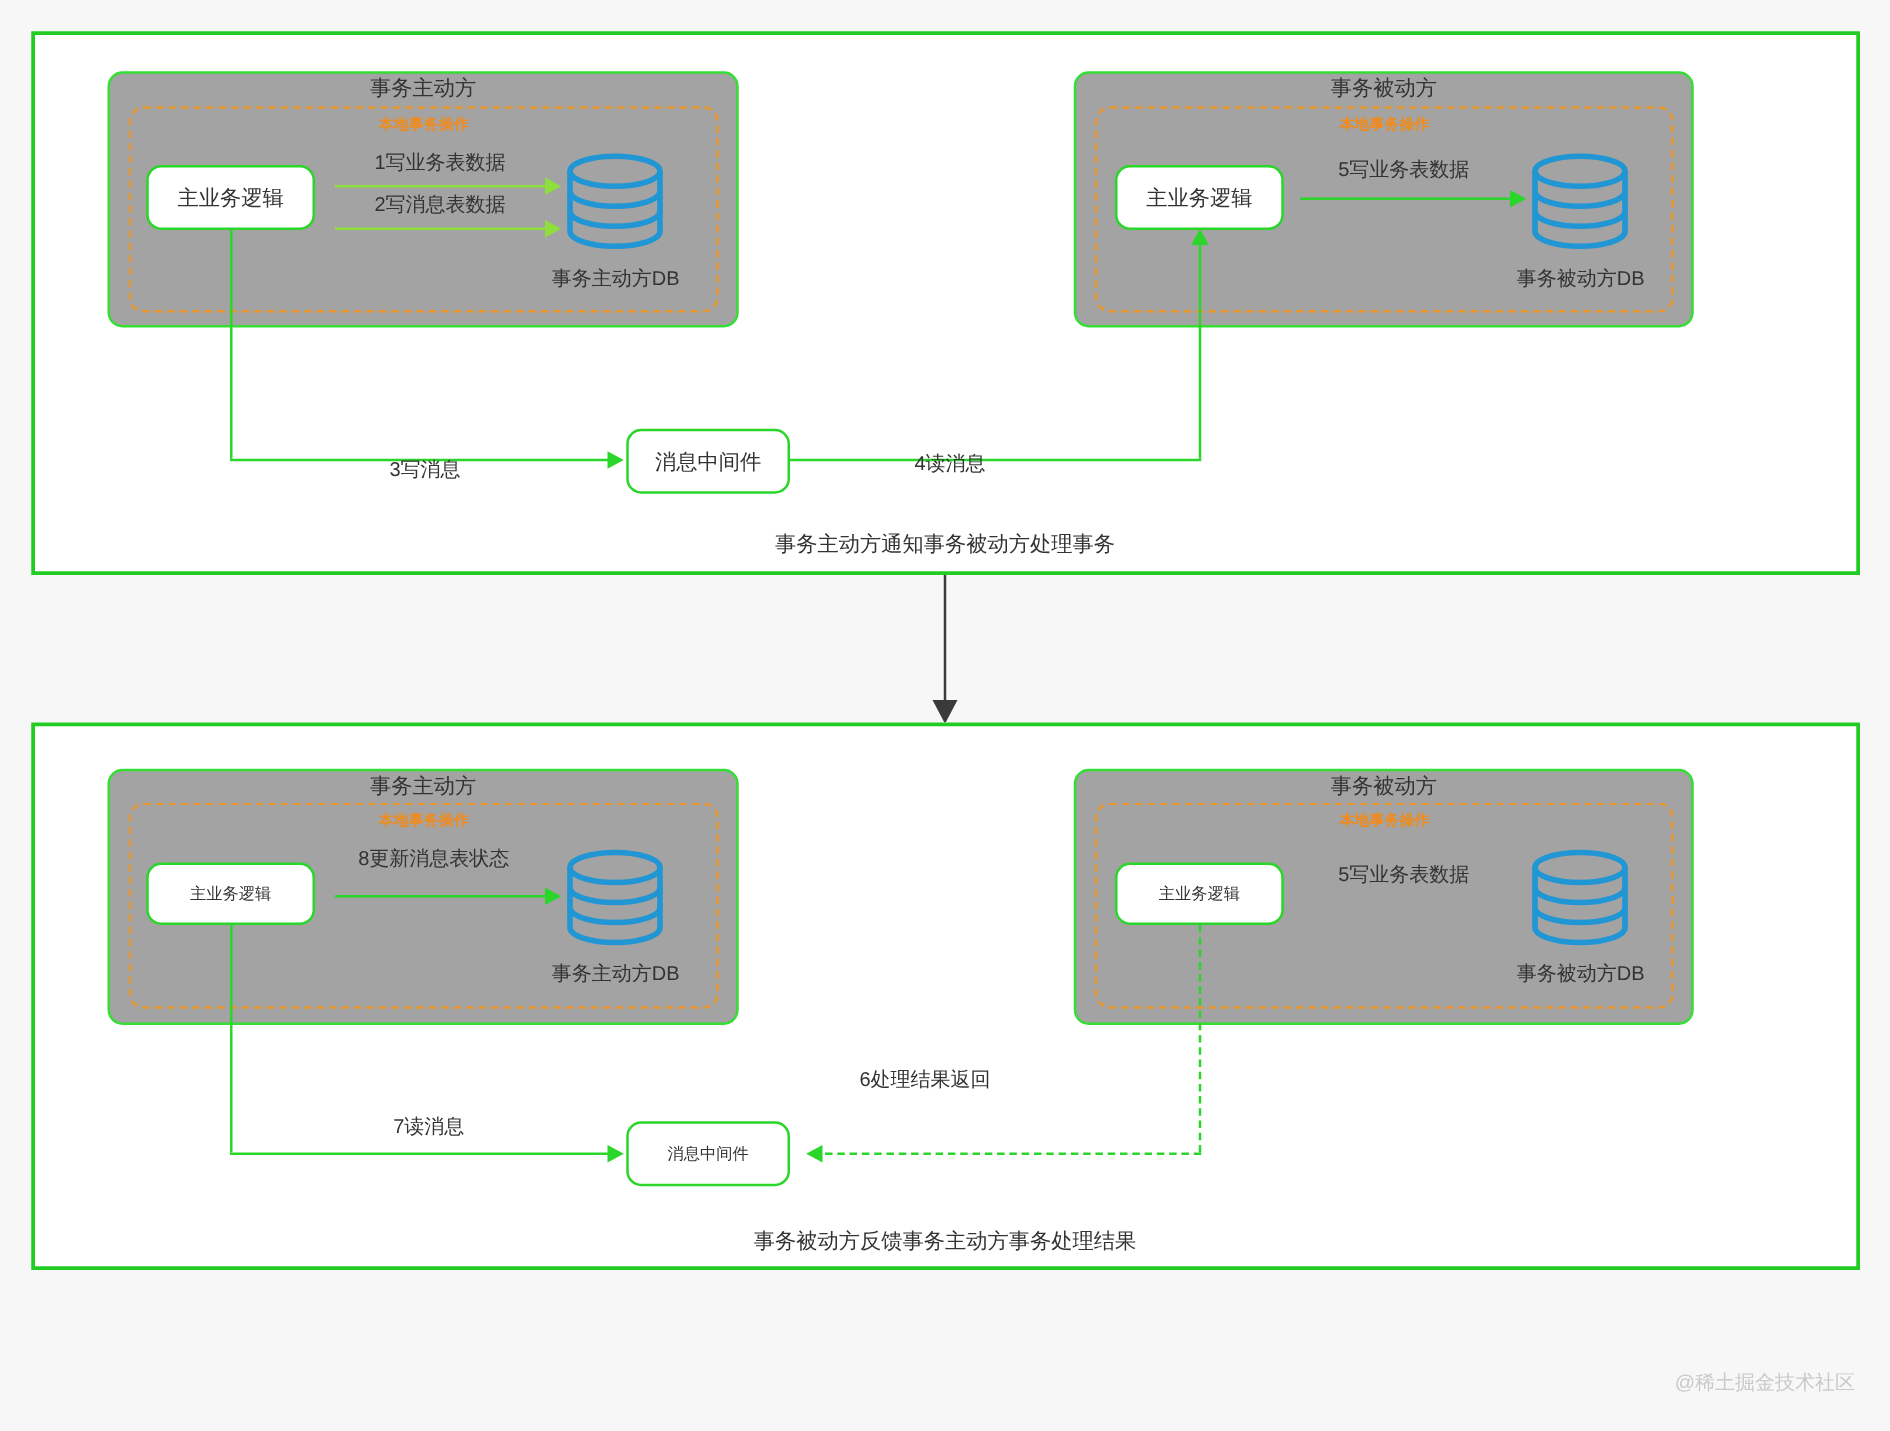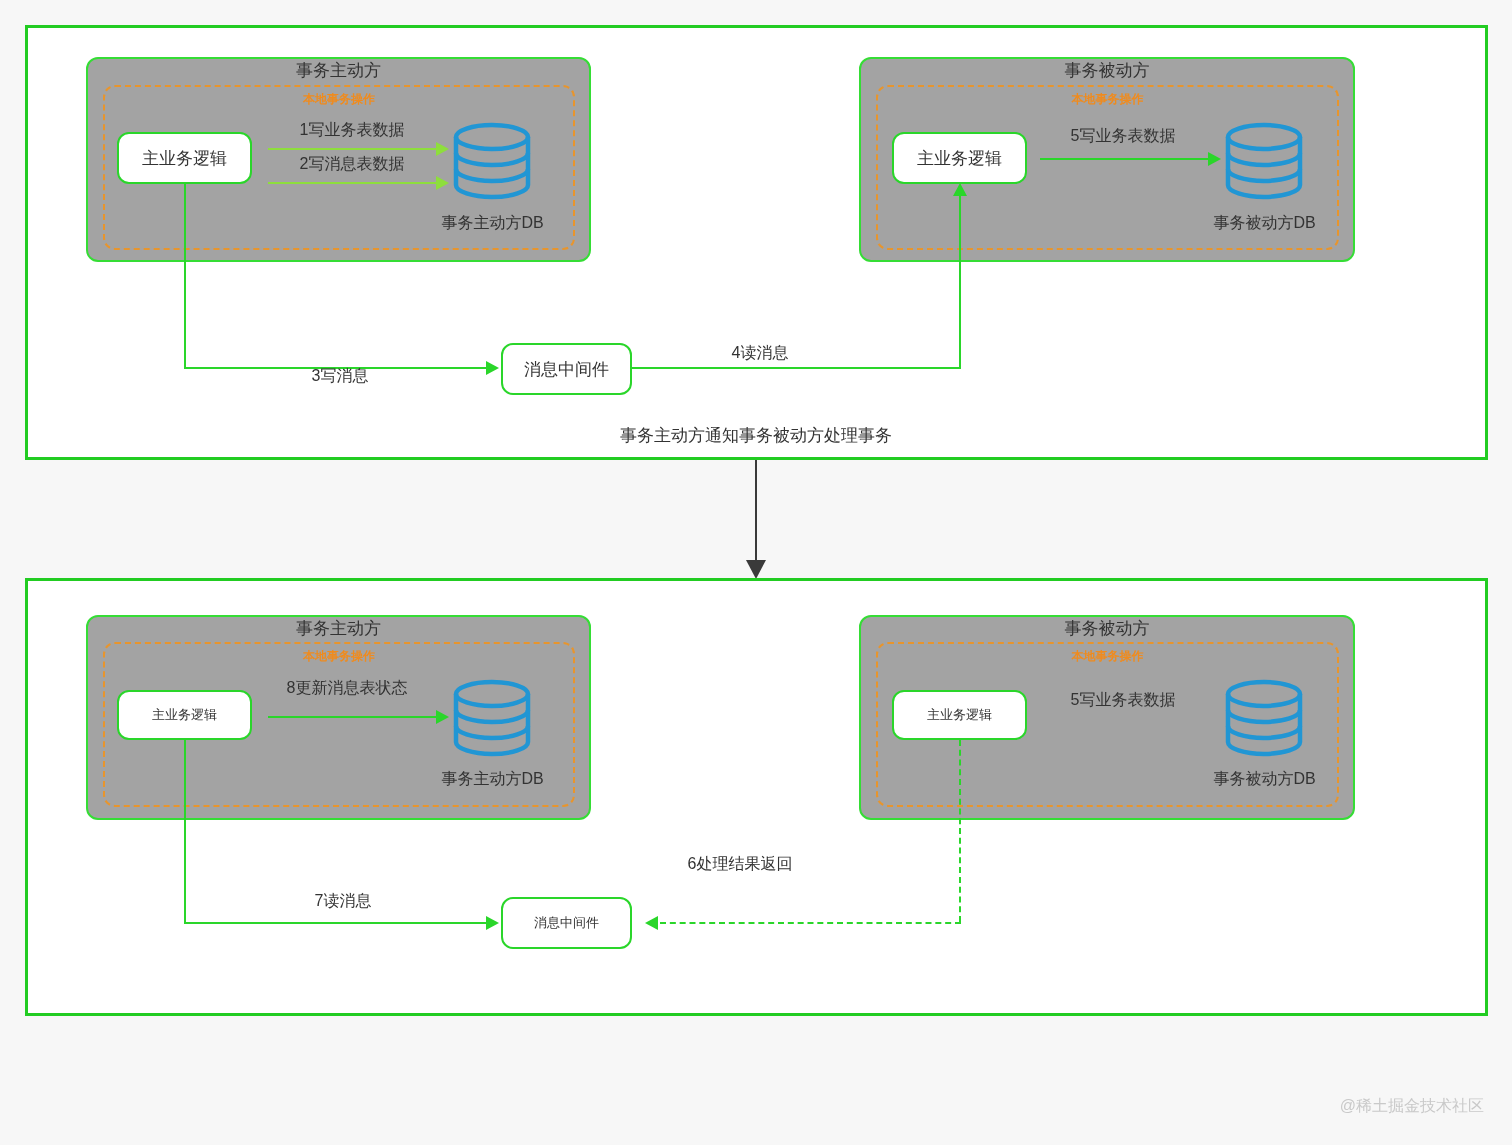--- a/index.html
+++ b/index.html
@@ -223,21 +223,21 @@
   </div>
 
   <div class="vline" style="left:184px; top:184px; height:183px;"></div>
   <div class="hline" style="left:184px; top:367px; width:303px;"></div>
   <div class="arrow-r" style="left:486px; top:361px;"></div>
   <div class="edge-label" style="left:260px; top:343px; width:160px;margin-top:23px;">3写消息</div>
 
   <div class="hline" style="left:632px; top:367px; width:329px;"></div>
   <div class="vline" style="left:959px; top:195px; height:172px;"></div>
   <div class="arrow-u" style="left:953px; top:183px;"></div>
-  <div class="edge-label" style="left:680px; top:343px; width:160px;">4读消息</div>
+  <div class="edge-label" style="left:680px; top:361px; width:160px;">4读消息</div>
 
   <div class="section-caption" style="left:0; top:424px; width:1512px;">事务主动方通知事务被动方处理事务</div>
 
   <div id="connector-line"></div>
   <div id="connector-head"></div>
 
   <div class="section-frame" id="frame-bottom"></div>
 
   <div class="party-box" style="left:86px; top:615px; width:505px; height:205px;">
     <div class="party-title">事务主动方</div>
@@ -284,16 +284,17 @@
   <div class="vline" style="left:184px; top:740px; height:182px;"></div>
   <div class="hline" style="left:184px; top:922px; width:303px;"></div>
   <div class="arrow-r" style="left:486px; top:916px;"></div>
   <div class="edge-label" style="left:263px; top:891px; width:160px;">7读消息</div>
 
   <div class="vline dash" style="left:959px; top:740px; height:182px;"></div>
   <div class="hline dash" style="left:660px; top:922px; width:301px;"></div>
   <div class="arrow-l" style="left:645px; top:916px;"></div>
   <div class="edge-label" style="left:615px; top:854px; width:250px;">6处理结果返回</div>
 
+  <div class="section-caption" style="left:0; top:981px; width:1512px;">事务被动方反馈事务主动方事务处理结果</div>
 
   <div id="watermark">@稀土掘金技术社区</div>
 
 </div>
 
 </body></html>

